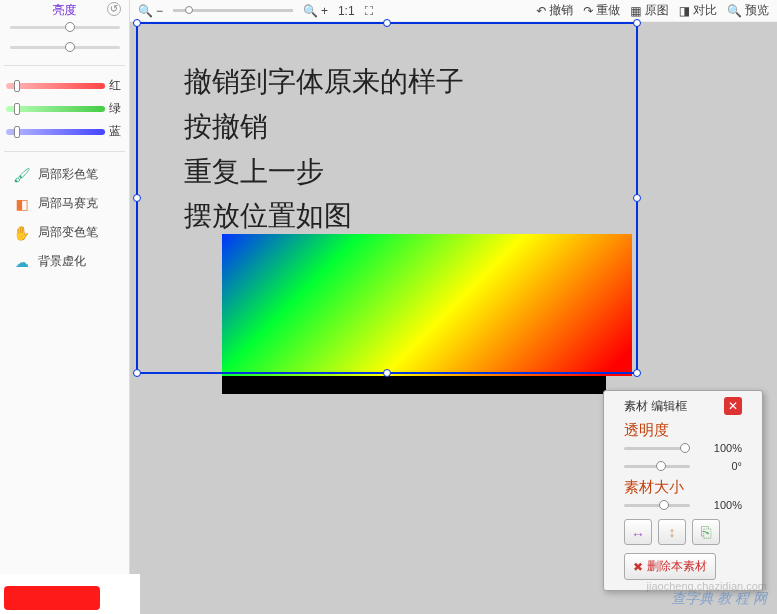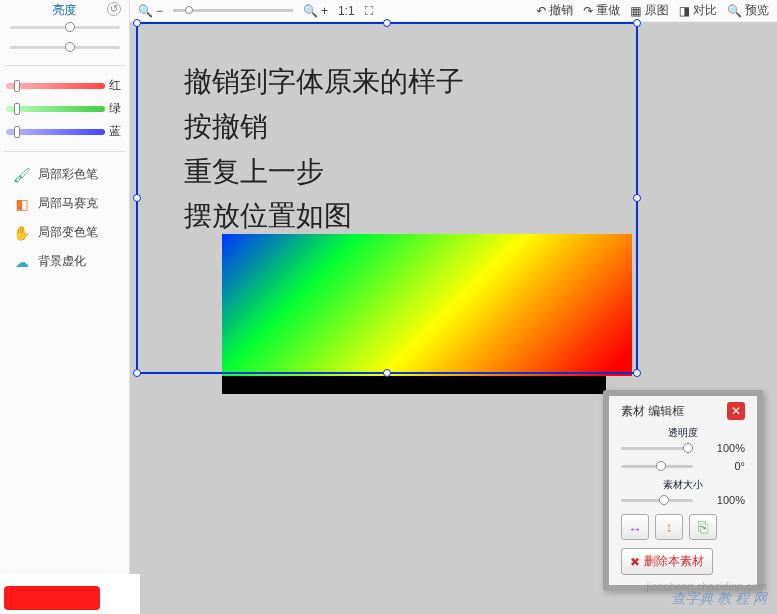--- a/index.html
+++ b/index.html
@@ -1,19 +1,19 @@
 <!DOCTYPE html>
 <html><head>
 <meta charset="utf-8">
 <style>
 * { box-sizing: border-box; margin: 0; padding: 0; }
 body { font-family: "Microsoft YaHei", sans-serif; font-size: 12px; background: #fff; width: 777px; height: 614px; overflow: hidden; position: relative; }
 .sidebar { position: absolute; left: 0; top: 0; width: 130px; height: 614px; background: #fafafa; border-right: 1px solid #ddd; padding-top: 0; }
 .slider-group { text-align: center; padding: 2px 0; }
-.slider-label { color: #0369a1; font-size: 12px; display: block; }
+.slider-label { color: #6d28d9; font-size: 12px; display: block; }
 .slider-track { width: 110px; height: 16px; margin: 0 auto; position: relative; display: flex; align-items: center; }
 .slider-track::before { content: ""; width: 100%; height: 3px; background: #d8d8d8; border-radius: 2px; display: block; }
 .slider-thumb { position: absolute; width: 10px; height: 10px; background: #fff; border: 1px solid #888; border-radius: 50%; top: 3px; }
 .reset-icon { display: inline-block; width: 14px; height: 14px; border: 1px solid #aaa; border-radius: 50%; position: absolute; right: 8px; top: 2px; font-size: 10px; line-height: 12px; color: #888; }
 .rgb-slider { display: flex; align-items: center; padding: 3px 6px; gap: 4px; }
 .rgb-track { flex: 1; height: 6px; border-radius: 3px; position: relative; }
 .rgb-thumb { position: absolute; width: 6px; height: 12px; background: #fff; border: 1px solid #888; top: -3px; border-radius: 2px; }
 .rgb-label { font-size: 12px; color: #333; width: 14px; }
 .divider { height: 1px; background: #e0e0e0; margin: 8px 4px; }
 .tool-item { display: flex; align-items: center; gap: 8px; padding: 6px 14px; color: #444; cursor: pointer; }
@@ -23,26 +23,26 @@
 .tb-btn { display: inline-flex; align-items: center; gap: 3px; cursor: pointer; color: #444; }
 .canvas-area { position: absolute; left: 130px; top: 22px; right: 0; bottom: 0; background: #cccccc; }
 .selection { position: absolute; left: 6px; top: 0; width: 502px; height: 352px; border: 2px solid #0033dd; }
 .sel-handle { position: absolute; width: 8px; height: 8px; border: 1px solid #0033dd; background: #fff; border-radius: 50%; }
 .h-tl { left: -5px; top: -5px; } .h-tr { right: -5px; top: -5px; } .h-bl { left: -5px; bottom: -5px; } .h-br { right: -5px; bottom: -5px; }
 .h-tm { left: 50%; top: -5px; margin-left: -4px; } .h-bm { left: 50%; bottom: -5px; margin-left: -4px; }
 .h-ml { left: -5px; top: 50%; margin-top: -4px; } .h-mr { right: -5px; top: 50%; margin-top: -4px; }
 .canvas-text { position: absolute; left: 54px; top: 38px; font-size: 28px; color: #222; line-height: 1.6; font-family: SimSun, serif; }
 .black-rect { position: absolute; left: 92px; top: 212px; width: 384px; height: 160px; background: #000; }
 .gradient-rect { position: absolute; left: 92px; top: 212px; width: 410px; height: 142px; background: linear-gradient(135deg, #0033ff 0%, #00ff33 25%, #ffff00 55%, #ff0000 95%); }
-.panel { position: absolute; right: 14px; top: 390px; width: 160px; background: #f4f4f4; border: 6px solid #a3a3a3; border-radius: 3px; box-shadow: 2px 2px 6px rgba(0,0,0,0.25); padding: 6px 12px 10px; }
+.panel { position: absolute; right: 14px; top: 390px; width: 160px; background: #f4f4f4; border: 1px solid #a3a3a3; border-radius: 3px; box-shadow: 2px 2px 6px rgba(0,0,0,0.25); padding: 6px 20px 10px; }
 .panel-header { display: flex; justify-content: space-between; align-items: center; margin-bottom: 6px; }
 .panel-title { font-size: 12px; color: #333; }
 .close-btn { width: 18px; height: 18px; background: #d33; color: #fff; border-radius: 3px; text-align: center; line-height: 18px; font-size: 12px; cursor: pointer; }
 .panel-row { margin: 6px 0; }
-.panel-row-label { font-size: 10px; color: #0f172a; text-align: center; }
+.panel-row-label { font-size: 15px; color: #c2410c; }
 .panel-slider { display: flex; align-items: center; gap: 20px; margin-top: 2px; }
 .panel-slider .track { flex: 1; height: 3px; background: #ccc; position: relative; border-radius: 2px; }
 .panel-slider .thumb { position: absolute; width: 10px; height: 10px; border-radius: 50%; background: #fff; border: 1px solid #888; top: -4px; }
 .panel-slider .val { font-size: 11px; color: #333; min-width: 32px; text-align: right; }
 .panel-buttons { display: flex; gap: 6px; margin-top: 8px; }
 .panel-btn { width: 28px; height: 26px; background: linear-gradient(#fff, #e8e8e8); border: 1px solid #aaa; border-radius: 3px; display: flex; align-items: center; justify-content: center; cursor: pointer; font-size: 14px; }
 .delete-btn { margin-top: 8px; padding: 4px 8px; background: linear-gradient(#fff, #e8e8e8); border: 1px solid #aaa; border-radius: 3px; display: inline-flex; align-items: center; gap: 4px; cursor: pointer; font-size: 12px; color: #c33; }
 .watermark { position: absolute; right: 10px; bottom: 6px; font-size: 14px; color: rgba(60,120,200,0.5); font-style: italic; }
 .watermark2 { position: absolute; right: 10px; bottom: 22px; font-size: 11px; color: rgba(120,120,120,0.4); }
 .red-blob { position: absolute; left: 0; bottom: 0; width: 140px; height: 40px; background: #fff; }

